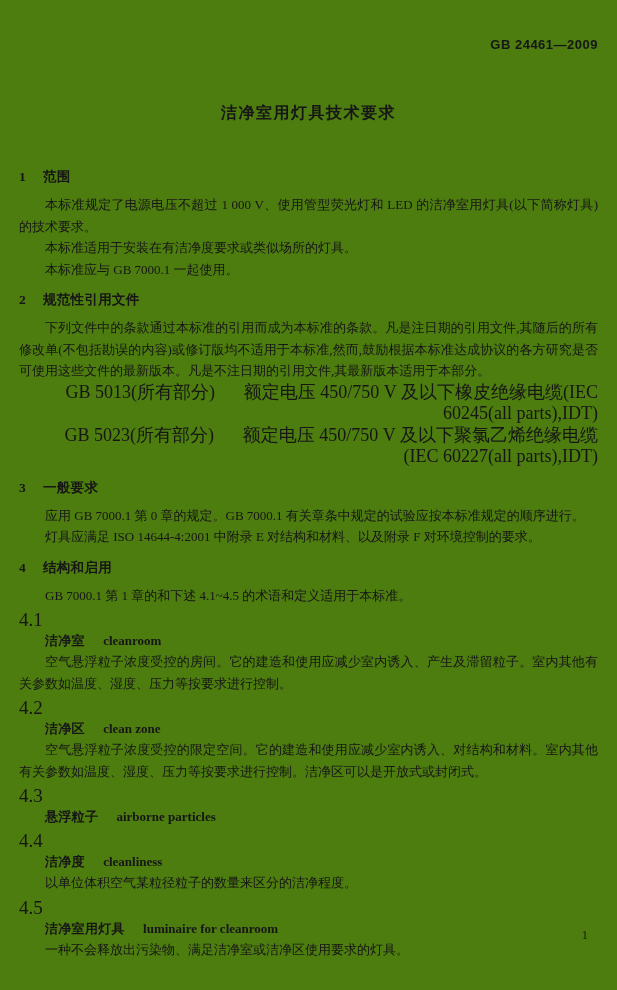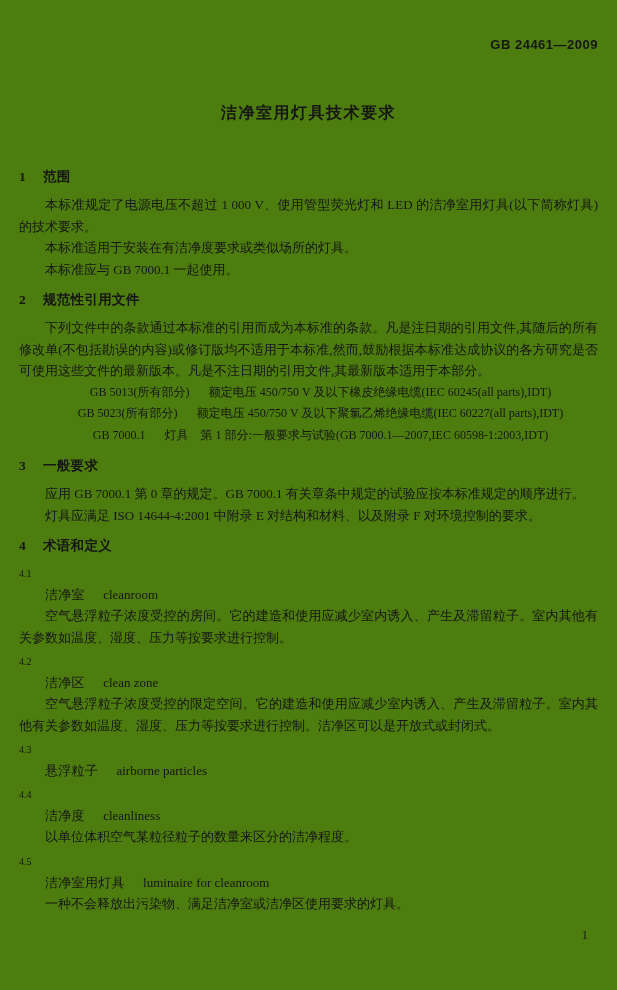--- a/index.html
+++ b/index.html
@@ -46,32 +46,32 @@
     margin-right:14px;min-width:10px;
   }
   p.body-p{
     margin:0;
     font-size:13px;line-height:21.5px;
     text-indent:2em;
     text-align:justify;
   }
   .ref-line{
     margin:0;
-    font-size:12px;line-height:21.5px;
+    font-size:18px;line-height:21.5px;
     padding-left:2em;
-    text-align:center;
+    text-align:right;
   }
   .ref-line .ref-gap{display:inline-block;width:1.6em;}
   .defn{margin-top:3px;}
   .defn-num{
-    font-size:10px;line-height:21px;
+    font-size:19px;line-height:21px;
   }
   .term-line{
     padding-left:2em;
-    font-weight:normal;
+    font-weight:bold;
     font-size:13px;line-height:21px;
   }
   .term-zh{
     font-family:"Liberation Sans","DejaVu Sans",sans-serif;
     letter-spacing:.3px;
   }
   .term-en{
     font-family:"Liberation Serif","DejaVu Serif",serif;
     margin-left:15px;
   }
@@ -98,50 +98,50 @@
   <p class="body-p">本标准适用于安装在有洁净度要求或类似场所的灯具。</p>
   <p class="body-p">本标准应与 GB 7000.1 一起使用。</p>
 
   <div class="sec-head">
     <span class="sec-num">2</span>
     <span>规范性引用文件</span>
   </div>
   <p class="body-p">下列文件中的条款通过本标准的引用而成为本标准的条款。凡是注日期的引用文件,其随后的所有修改单(不包括勘误的内容)或修订版均不适用于本标准,然而,鼓励根据本标准达成协议的各方研究是否可使用这些文件的最新版本。凡是不注日期的引用文件,其最新版本适用于本部分。</p>
   <p class="ref-line"><span>GB 5013(所有部分)</span><span class="ref-gap"></span><span>额定电压 450/750 V 及以下橡皮绝缘电缆(IEC 60245(all parts),IDT)</span></p>
   <p class="ref-line"><span>GB 5023(所有部分)</span><span class="ref-gap"></span><span>额定电压 450/750 V 及以下聚氯乙烯绝缘电缆(IEC 60227(all parts),IDT)</span></p>
-  <p class="ref-line"><span>GB 7000.1</span><span class="ref-gap"></span><span>灯具　第 1 部分:一般要求与试验(GB 7000.1—2007,IEC 60598-1:2003,IDT)</span></p>
 
   <div class="sec-head">
     <span class="sec-num">3</span>
     <span>一般要求</span>
   </div>
   <p class="body-p">应用 GB 7000.1 第 0 章的规定。GB 7000.1 有关章条中规定的试验应按本标准规定的顺序进行。</p>
   <p class="body-p">灯具应满足 ISO 14644-4:2001 中附录 E 对结构和材料、以及附录 F 对环境控制的要求。</p>
 
   <div class="sec-head">
     <span class="sec-num">4</span>
-    <span>术语和定义</span>
+    <span>结构和启用</span>
   </div>
+  <p class="body-p">GB 7000.1 第 1 章的和下述 4.1~4.5 的术语和定义适用于本标准。</p>
 
   <div class="defn">
     <div class="defn-num">4.1</div>
     <div class="term-line">
       <span class="term-zh">洁净室</span>
       <span class="term-en">cleanroom</span>
     </div>
     <p class="body-p">空气悬浮粒子浓度受控的房间。它的建造和使用应减少室内诱入、产生及滞留粒子。室内其他有关参数如温度、湿度、压力等按要求进行控制。</p>
   </div>
 
   <div class="defn">
     <div class="defn-num">4.2</div>
     <div class="term-line">
       <span class="term-zh">洁净区</span>
       <span class="term-en">clean zone</span>
     </div>
-    <p class="body-p">空气悬浮粒子浓度受控的限定空间。它的建造和使用应减少室内诱入、产生及滞留粒子。室内其他有关参数如温度、湿度、压力等按要求进行控制。洁净区可以是开放式或封闭式。</p>
+    <p class="body-p">空气悬浮粒子浓度受控的限定空间。它的建造和使用应减少室内诱入、对结构和材料。室内其他有关参数如温度、湿度、压力等按要求进行控制。洁净区可以是开放式或封闭式。</p>
   </div>
 
   <div class="defn">
     <div class="defn-num">4.3</div>
     <div class="term-line">
       <span class="term-zh">悬浮粒子</span>
       <span class="term-en">airborne particles</span>
     </div>
   </div>
 

